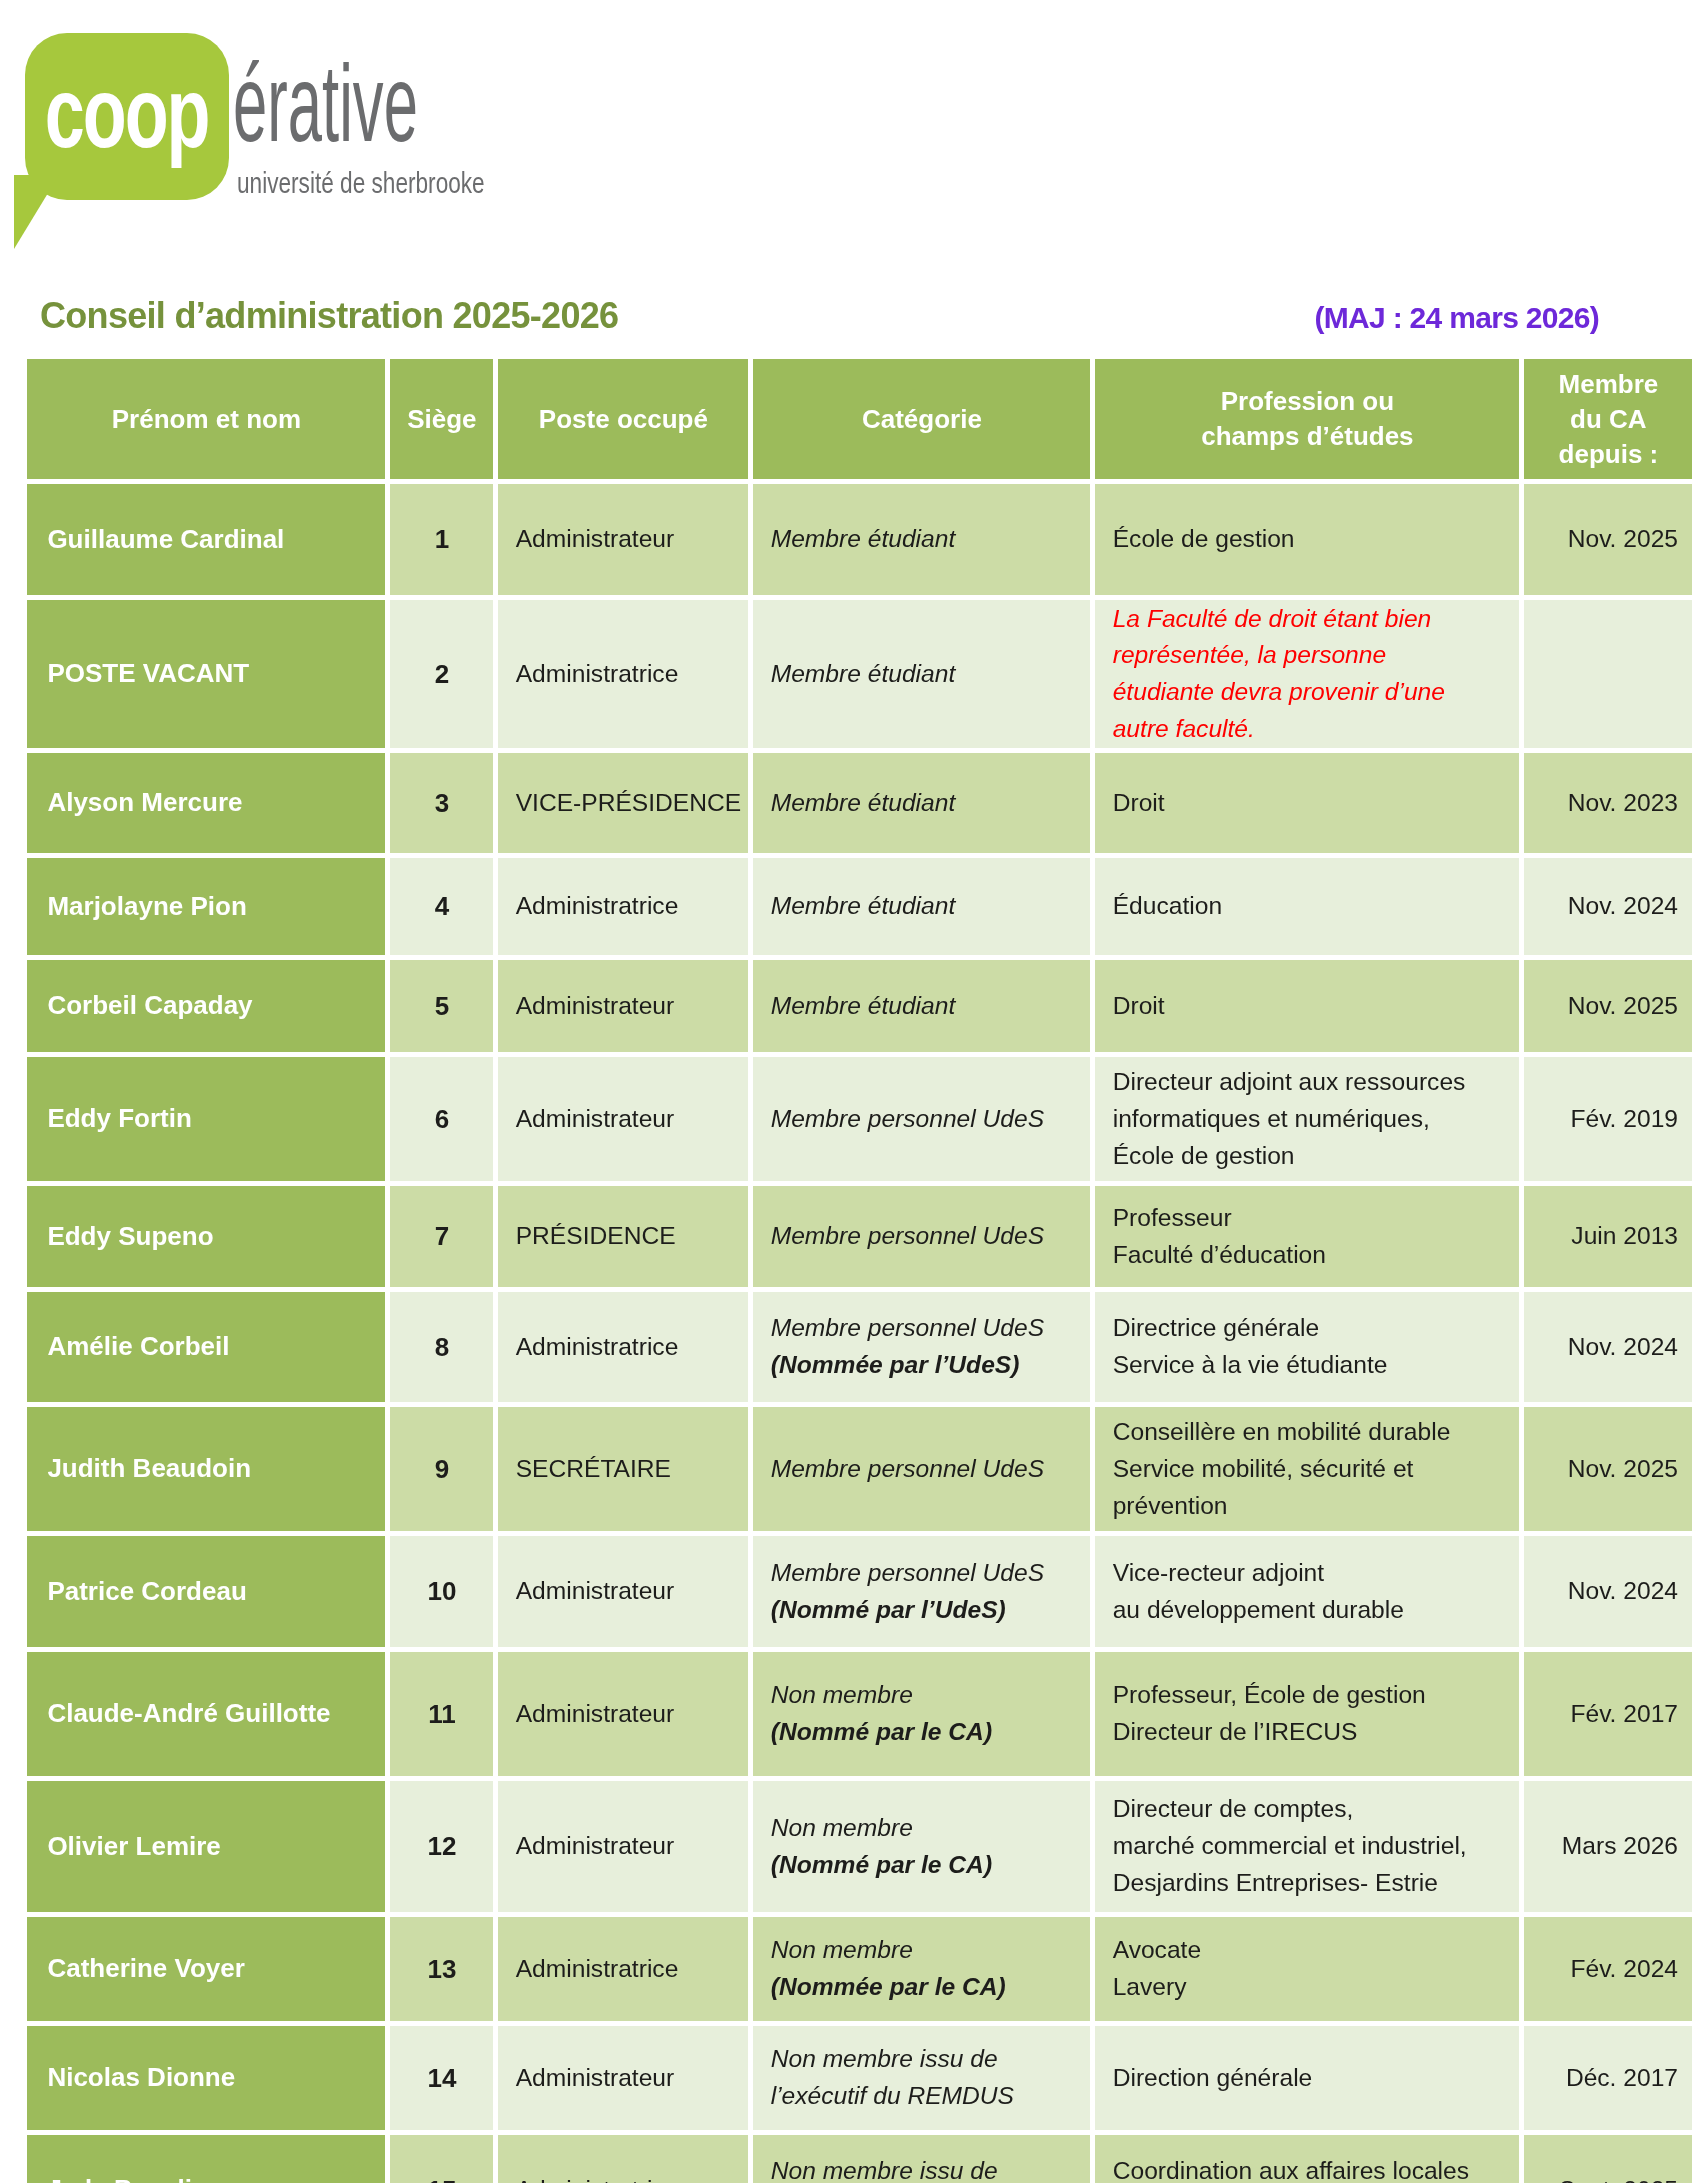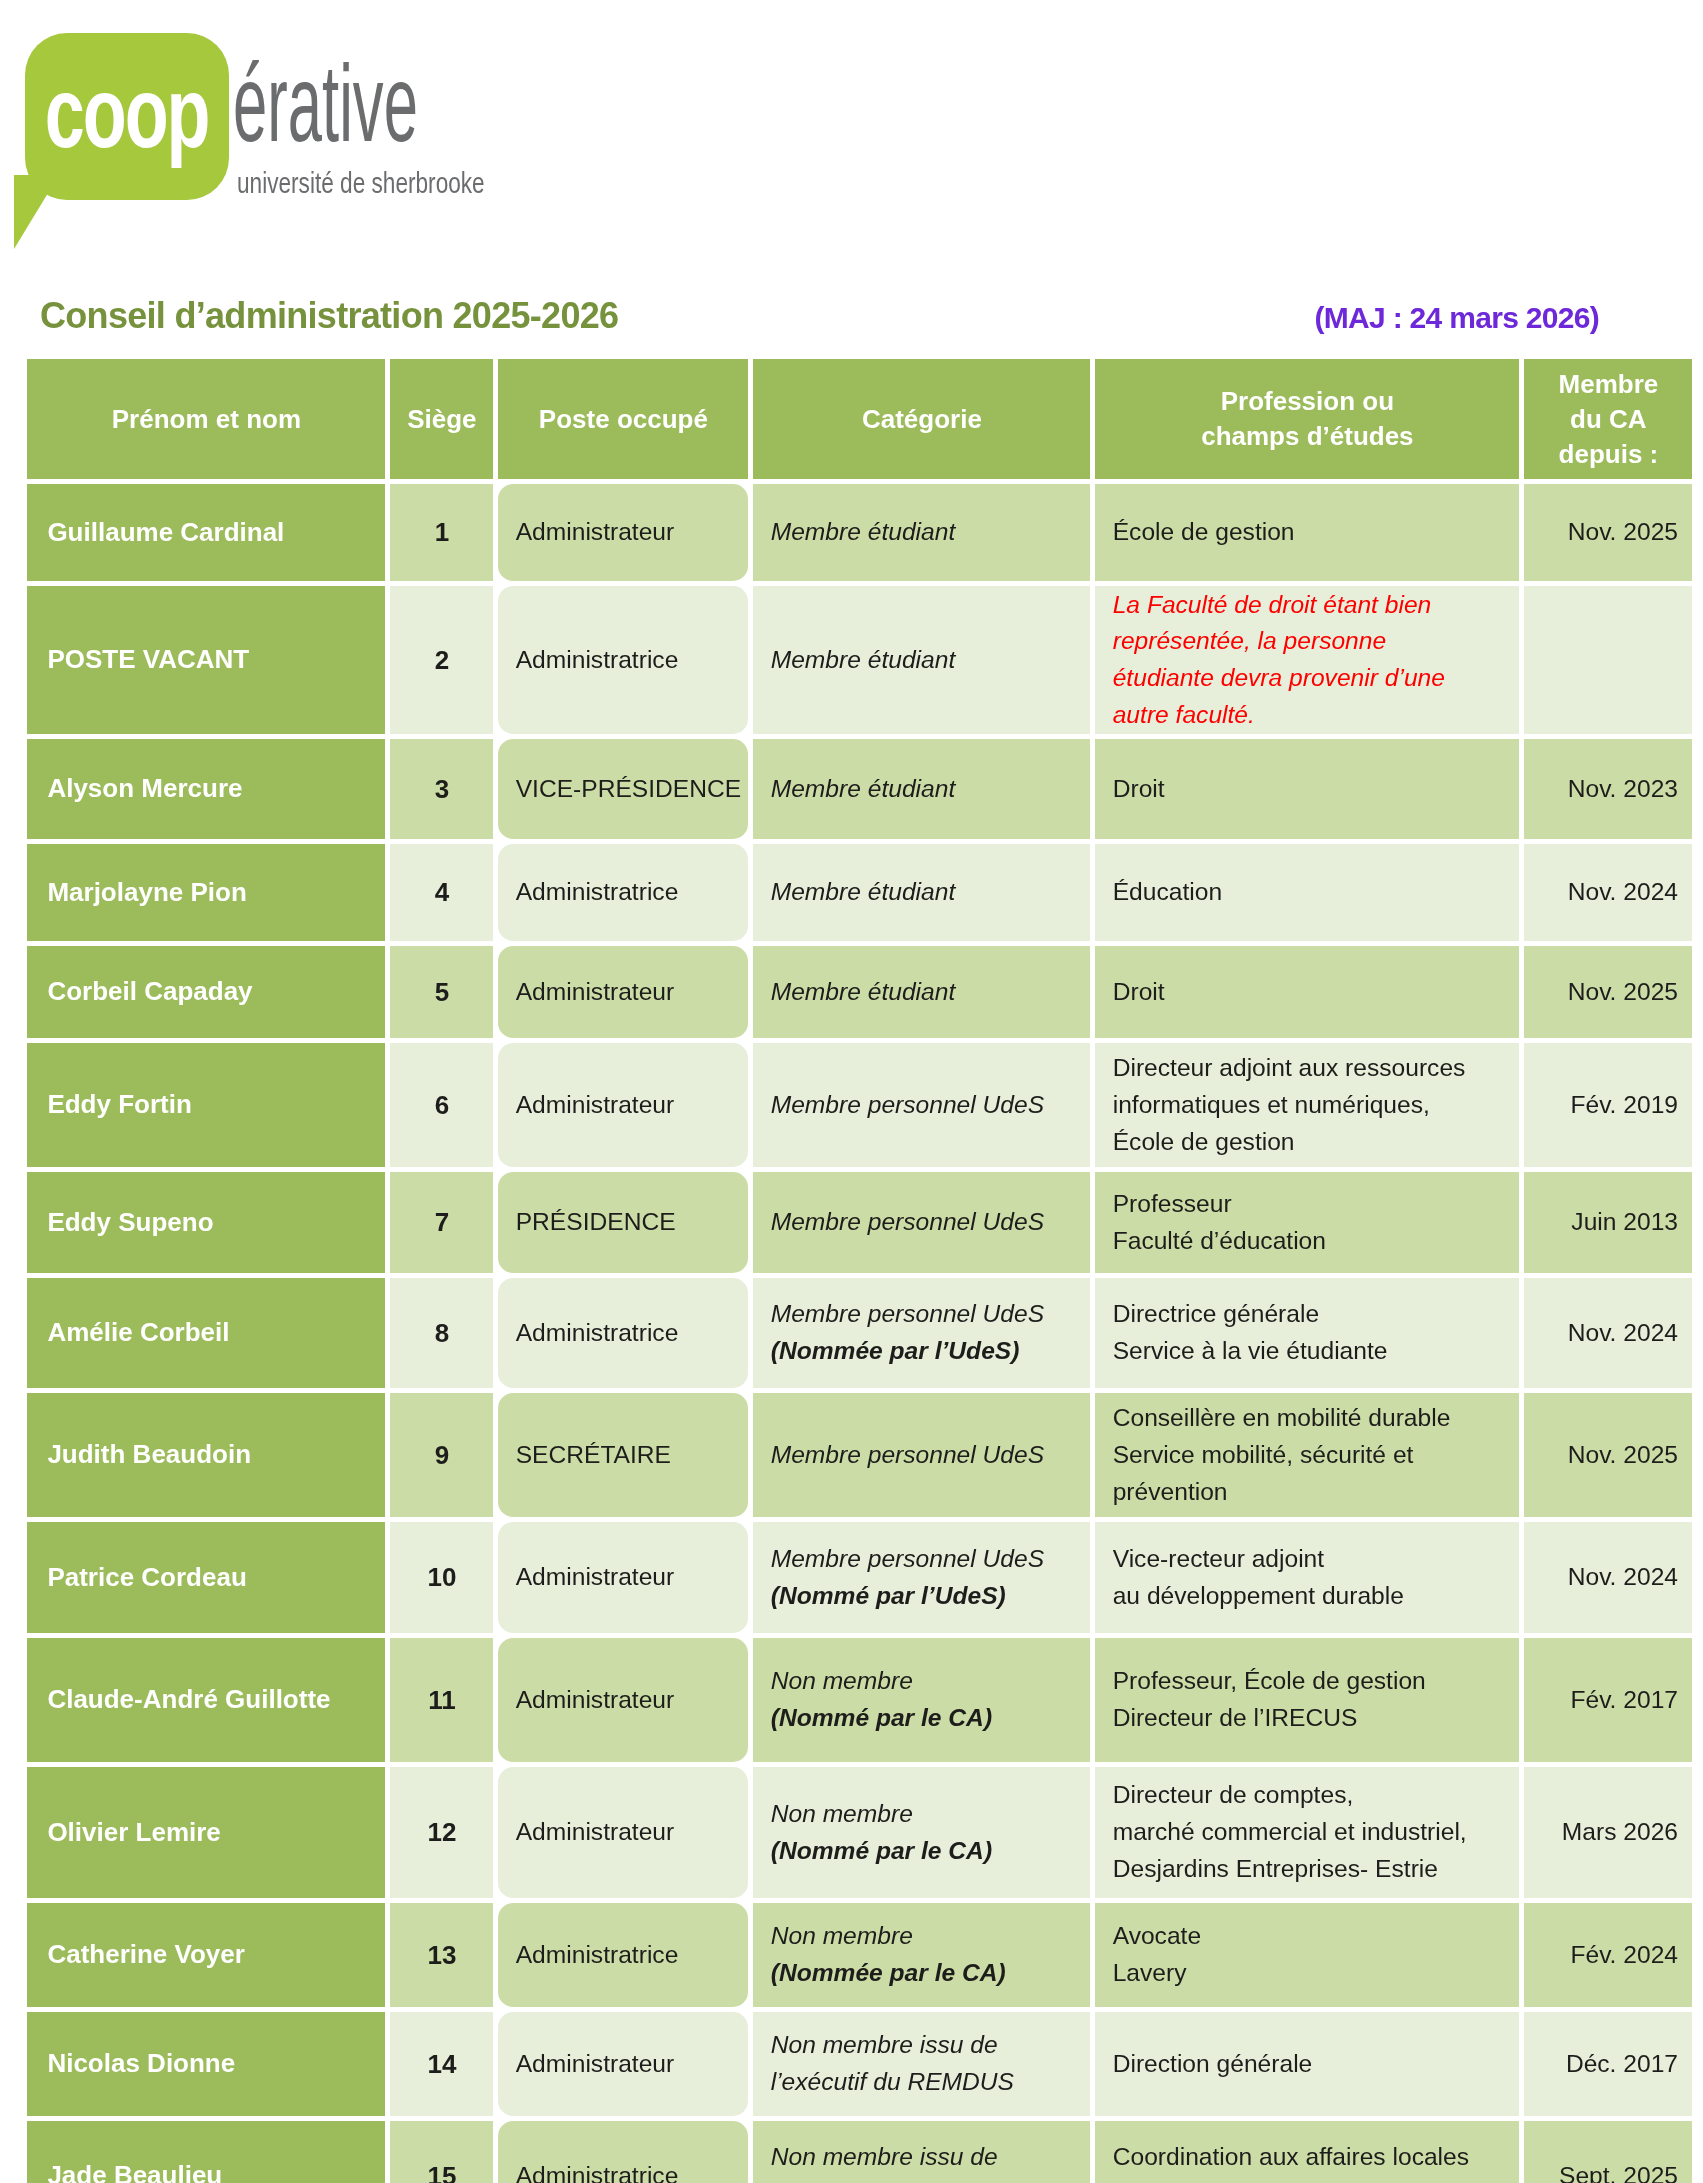--- a/index.html
+++ b/index.html
@@ -72,21 +72,21 @@
   thead th{
     background:#9cbb5b;color:#ffffff;font-weight:bold;font-size:26px;
     text-align:center;line-height:1.35;
     height:120px;padding:0 5.8px;
   }
   td.c-name{
     background:#9cbb5b;color:#ffffff;font-weight:bold;font-size:26px;
     text-align:left;padding:0 7.2px 0 20px;line-height:1.3;
   }
   td.c-siege{text-align:center;font-weight:bold;font-size:26px;}
-  td.c-poste{text-align:left;padding:0 5.8px 0 17.3px;border-radius:15px;}
+  td.c-poste{text-align:left;padding:0 5.8px 0 17.3px;}
   td.c-cat{text-align:left;padding:0 5.8px 0 17.3px;font-style:italic;}
   td.c-prof{text-align:left;padding:0 5.8px 0 17.3px;}
   td.c-date{text-align:right;padding:0 14.4px 0 2.9px;}
 
   tr.odd  td:not(.c-name){background:#ccdca6;}
   tr.even td:not(.c-name){background:#e7efdb;}
 
   .bold{font-weight:normal;}
   .red{color:#fe0000;font-style:italic;}
   .cat-note{font-weight:bold;}
@@ -124,21 +124,21 @@
       <th>Poste occupé</th>
       <th>Catégorie</th>
       <th>Profession ou
 champs d’études</th>
       <th>Membre
 du CA
 depuis :</th>
     </tr>
   </thead>
   <tbody>
-    <tr class="odd" style="height:97px">
+    <tr class="odd" style="height:111px">
       <td class="c-name">Guillaume Cardinal</td>
       <td class="c-siege">1</td>
       <td class="c-poste"><span>Administrateur</span></td>
       <td class="c-cat"><div>Membre étudiant</div><div class="cat-note"></div></td>
       <td class="c-prof"><span>École de gestion</span></td>
       <td class="c-date">Nov. 2025</td>
     </tr>
     <tr class="even" style="height:148px">
       <td class="c-name">POSTE VACANT</td>
       <td class="c-siege">2</td>

